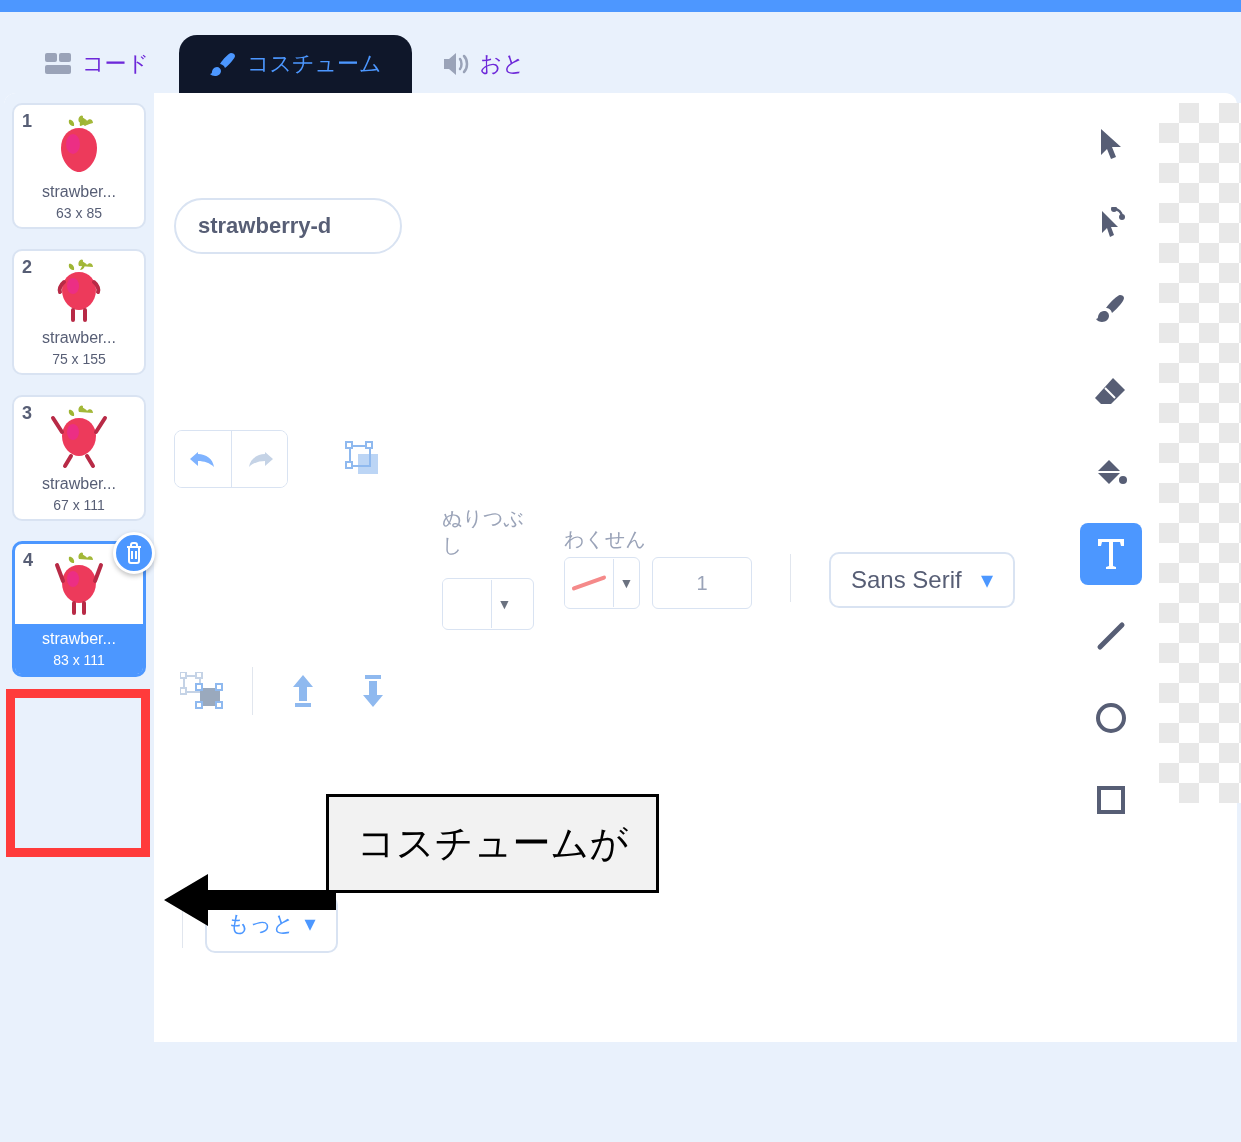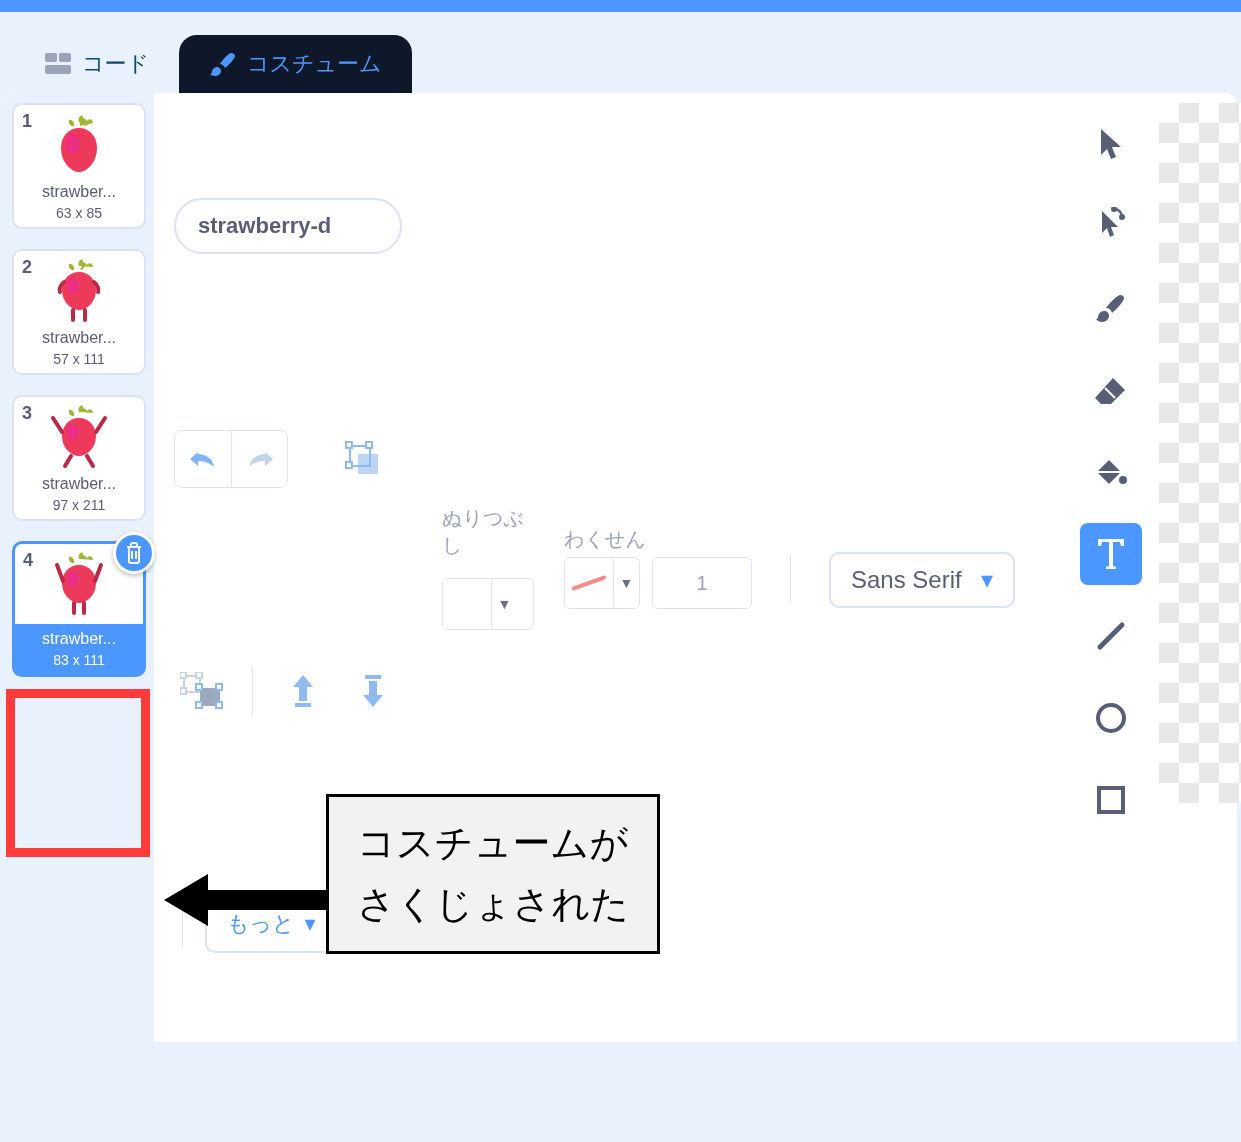--- a/index.html
+++ b/index.html
@@ -1,21 +1,21 @@
 <!DOCTYPE html>
 <html><head>
   <meta charset="utf-8">
   <style>
     * { box-sizing: border-box; margin: 0; padding: 0; }
     body { font-family: "Helvetica Neue", Arial, sans-serif; background: #e9f1fc; width: 1241px; height: 1142px; overflow: hidden; }
     
     .top-bar { height: 12px; background: #4d97ff; }
     
     .tabs { display: flex; height: 81px; align-items: flex-end; padding-left: 14px; }
-    .tab { display: flex; align-items: center; gap: 10px; padding: 14px 30px; border-radius: 18px 18px 0 0; font-size: 22px; cursor: pointer; color: #0c4a6e; }
+    .tab { display: flex; align-items: center; gap: 10px; padding: 14px 30px; border-radius: 18px 18px 0 0; font-size: 22px; cursor: pointer; color: #6d28d9; }
     .tab.active { background: #0f172a; color: #4c97ff; }
     .tab-icon { width: 28px; height: 28px; display: flex; align-items: center; justify-content: center; }
     
     .editor { display: flex; height: 949px; background: #fff; border-radius: 12px 12px 0 0; margin: 0 4px; }
     
     .costume-list { width: 150px; background: #e9f1fc; border-radius: 12px 0 0 0; padding: 10px 8px; display: flex; flex-direction: column; gap: 20px; position: relative; }
     .costume-item { background: #fff; border: 2px solid #d9e3f2; border-radius: 10px; padding: 6px; position: relative; cursor: pointer; }
     .costume-item.selected { border: 3px solid #4c97ff; background: #fff; }
     .costume-item.selected .costume-label { background: #4c97ff; color: #fff; border-radius: 0 0 6px 6px; margin: 6px -6px -6px -6px; padding: 6px; }
     .costume-num { position: absolute; top: 6px; left: 8px; font-size: 18px; color: #575e75; font-weight: 600; }
@@ -94,20 +94,29 @@
   </div>
   <div class="tab active">
     <span class="tab-icon">
       <svg width="28" height="28" viewBox="0 0 28 28">
           <path d="M22 3c-2 0-8 6-11 11 1 0 4 1 5 4 5-4 10-10 10-12 0-2-2-3-4-3z" fill="#4c97ff"></path>
           <path d="M8 17c-3 0-5 3-5 5 0 1-1 2-2 2 1 1 3 2 5 2 3 0 6-2 6-5 0-2-2-4-4-4z" fill="#4c97ff"></path>
         </svg>
     </span>
     <span>コスチューム</span>
   </div>
+  <div class="tab">
+    <span class="tab-icon">
+      <svg width="28" height="24" viewBox="0 0 28 24">
+          <path d="M2 7h5l7-6v22l-7-6H2z" fill="#9aa3b8"></path>
+          <path d="M18 7c2 2 2 8 0 10M22 4c4 4 4 12 0 16" stroke="#9aa3b8" stroke-width="2.5" fill="none" stroke-linecap="round"></path>
+        </svg>
+    </span>
+    <span>おと</span>
+  </div>
 </div>
 
 <div class="editor">
 
   <div class="costume-list">
     <div class="costume-item">
       <div class="costume-num">1</div>
       <div class="costume-thumb">
         <svg width="46" height="62" viewBox="0 0 46 62">
             <path d="M23 8c-2-4 2-8 4-6-1 3 3 2 4 5 2-3 6-2 6 2-5 1-8 3-8 3" fill="#a3b838"></path>
@@ -129,39 +138,39 @@
             <path d="M26 8c-2-4 2-8 4-6-1 3 3 2 4 5 2-3 6-2 6 2" fill="#a3b838"></path>
             <path d="M16 6c-1 4 2 6 5 6 1-4-3-7-5-6z M31 5c2 4-1 7-4 7" fill="#9eb533"></path>
             <path d="M26 14c-10 0-17 8-17 18 0 12 9 20 17 20s17-8 17-20c0-10-7-18-17-18z" fill="#ed3a5b"></path>
             <ellipse cx="20" cy="28" rx="6" ry="8" fill="#ec2e84"></ellipse>
             <path d="M11 24c-4 3-5 8-4 10M41 24c4 3 5 8 4 10" stroke="#b82a46" stroke-width="4" stroke-linecap="round" fill="none"></path>
             <path d="M20 52v10M32 52v10" stroke="#b82a46" stroke-width="4" stroke-linecap="round"></path>
           </svg>
       </div>
       <div class="costume-label">
         <div class="costume-name">strawber...</div>
-        <div class="costume-size">57 x 111</div>
+        <div class="costume-size">75 x 155</div>
       </div>
     </div>
 
     <div class="costume-item">
       <div class="costume-num">3</div>
       <div class="costume-thumb">
         <svg width="60" height="66" viewBox="0 0 60 66">
             <path d="M30 8c-2-4 2-8 4-6-1 3 3 2 4 5 2-3 6-2 6 2" fill="#a3b838"></path>
             <path d="M20 6c-1 4 2 6 5 6 1-4-3-7-5-6z" fill="#9eb533"></path>
             <path d="M30 14c-10 0-17 8-17 18 0 12 9 20 17 20s17-8 17-20c0-10-7-18-17-18z" fill="#ed3a5b"></path>
             <ellipse cx="24" cy="28" rx="6" ry="8" fill="#ec2e84"></ellipse>
             <path d="M13 28L4 14M47 28l9-14" stroke="#b82a46" stroke-width="4" stroke-linecap="round"></path>
             <path d="M22 52l-6 10M38 52l6 10" stroke="#b82a46" stroke-width="4" stroke-linecap="round"></path>
           </svg>
       </div>
       <div class="costume-label">
         <div class="costume-name">strawber...</div>
-        <div class="costume-size">97 x 211</div>
+        <div class="costume-size">67 x 111</div>
       </div>
     </div>
 
     <div class="costume-item selected">
       <div class="delete-badge">
         <svg width="20" height="22" viewBox="0 0 20 22">
             <path d="M3 5h14M7 5V3c0-1 1-2 2-2h2c1 0 2 1 2 2v2M5 5v14c0 1 1 2 2 2h6c1 0 2-1 2-2V5" stroke="#fff" stroke-width="2" fill="none"></path>
             <path d="M8 9v8M12 9v8" stroke="#fff" stroke-width="2"></path>
           </svg>
       </div>
@@ -370,18 +379,17 @@
           <div class="hscroll"></div>
         </div>
         <div class="vscroll"></div>
       </div>
     </div>
   </div>
 </div>
 
 <div class="annotation">
   <div>コスチュームが</div>
-  <div>さくじょされた</div>
 </div>
 
 <svg class="arrow" width="176" height="60" viewBox="0 0 176 60">
   <path d="M176 20H48V4L4 30l44 26V40h128z" fill="#000"></path>
 </svg>
 
 </body></html>

